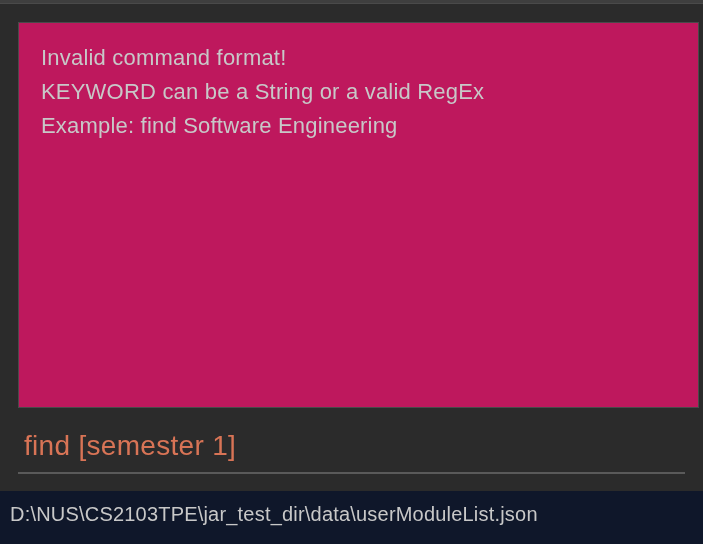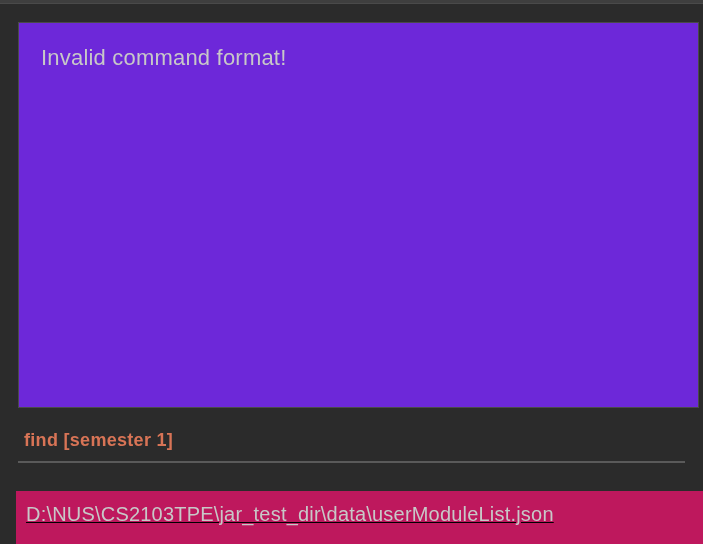--- a/index.html
+++ b/index.html
@@ -16,66 +16,67 @@
       position: relative;
     }
     .top-border {
       width: 100%;
       height: 4px;
       background-color: #3f3f3f;
       border-bottom: 1px solid #4a4a4a;
     }
     .output-panel {
       margin: 18px 4px 0 18px;
-      background-color: #6d28d9;
+      background-color: #be185d;
       border: 1px solid #4a4a4a;
       padding: 18px 22px;
       height: 386px;
     }
     .output-line {
       color: #c8c8c8;
       font-size: 22px;
       font-weight: 300;
       line-height: 1.55;
       letter-spacing: 0.2px;
     }
     .command-input-area {
       margin: 14px 18px 0 18px;
       border-bottom: 2px solid #5a5a5a;
       padding: 8px 6px 10px 6px;
     }
     .command-text {
       color: #d87456;
-      font-size: 18px;
-      font-weight: 700;
+      font-size: 28px;
+      font-weight: 400;
       letter-spacing: 0.3px;
     }
     .status-bar {
       position: absolute;
       bottom: 0;
-      left: 16px;
+      left: 0;
       right: 0;
       padding: 12px 10px 18px 10px;
-      background-color: #be185d;
-      text-decoration: underline;
+      background-color: #0f172a;
     }
     .status-path {
       color: #c8c8c8;
       font-size: 20px;
       font-weight: 300;
       letter-spacing: 0.2px;
     }
   </style>
 </head>
 <body>
 
 <div class="top-border"></div>
 
 <div class="output-panel">
   <div class="output-line">Invalid command format!</div>
+  <div class="output-line">KEYWORD can be a String or a valid RegEx</div>
+  <div class="output-line">Example: find Software Engineering</div>
 </div>
 
 <div class="command-input-area">
   <span class="command-text">find [semester 1]</span>
 </div>
 
 <div class="status-bar">
   <span class="status-path">D:\NUS\CS2103TPE\jar_test_dir\data\userModuleList.json</span>
 </div>
 

